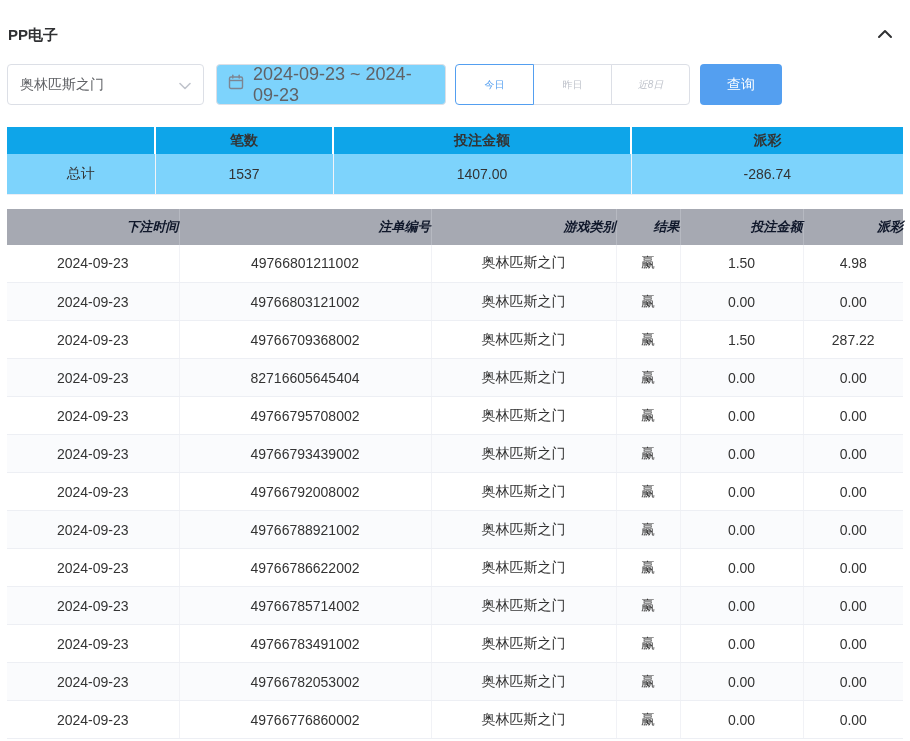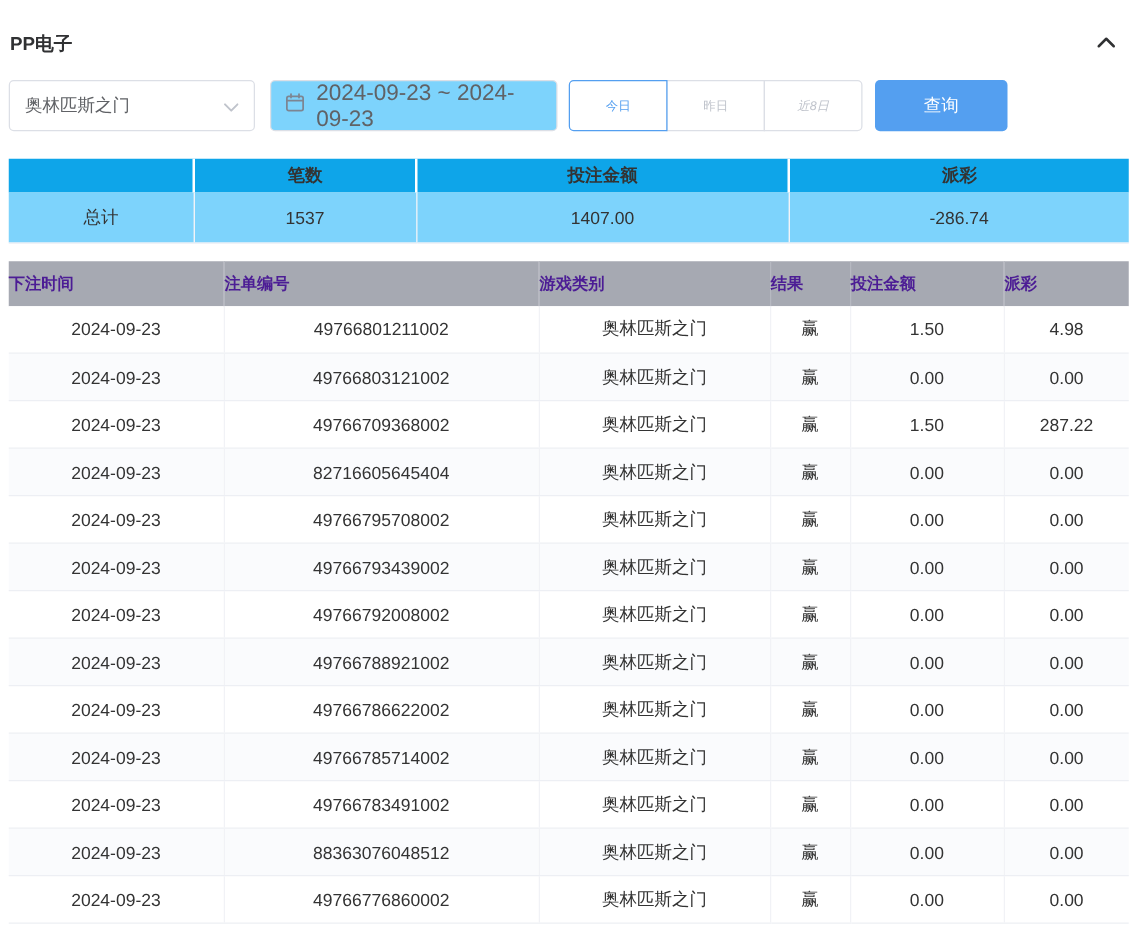--- a/index.html
+++ b/index.html
@@ -20,38 +20,38 @@
     color: #606266; font-size: 14px; background: #fff; cursor: pointer; }
   .date { width: 230px; height: 41px; border: 1px solid #dcdfe6; border-radius: 4px;
     display: flex; align-items: center; gap: 9px; padding: 0 11px; margin-left: 12px;
     color: #606266; font-size: 18px; cursor: pointer; background: #7dd3fc; }
   .qbtn { height: 41px; width: 79px; background: #fff; border: 1px solid #dcdfe6;
     font-size: 10px; color: #bfc3cb; cursor: pointer; position: relative; }
   .qbtn + .qbtn { margin-left: -1px; }
   .qbtn.first { margin-left: 9px; border-radius: 4px 0 0 4px; }
   .qbtn.last { border-radius: 0 4px 4px 0; font-style: italic; }
   .qbtn.active { color: #549ff0; border-color: #549ff0; z-index: 2; }
-  .search-btn { height: 41px; width: 106px; margin-left: 10px; background: #549ff0;
+  .search-btn { height: 41px; width: 82px; margin-left: 10px; background: #549ff0;
     color: #fff; border: none; border-radius: 4px; font-size: 14px; cursor: pointer; }
 
   
   table { border-collapse: collapse; table-layout: fixed; width: 896px; }
   .summary { margin-top: 22px; font-size: 14px; }
   .summary thead td { background: #0ea5e9; height: 27px; font-weight: bold; color: #333;
     text-align: center; border-left: 2px solid #fff; }
   .summary thead td:first-child { border-left: none; }
   .summary tbody td { height: 40px; text-align: center; color: #333; background: #7dd3fc;
     border-bottom: 1px solid #ebeef5; border-left: 1px solid #f2f3f7; }
   .summary tbody td:first-child { border-left: none; }
   .neg { color: #f56c6c; }
 
   
   .main { margin-top: 14px; font-size: 14px; }
-  .main thead td { background: #a6a9b2; color: #4c1d95; height: 36px; text-align: left;
-    font-size: 13px; font-weight: bold; border-left: 1px solid #b6b9c1; }
+  .main thead td { background: #a6a9b2; color: #0f172a; height: 36px; text-align: right;
+    font-size: 13px; font-weight: bold; border-left: 1px solid #b6b9c1; font-style: italic; }
   .main thead td:first-child { border-left: none; }
   .main tbody td { height: 38px; text-align: center; color: #333;
     border-bottom: 1px solid #edeff4; border-left: 1px solid #f1f2f6; }
   .main tbody td:first-child { border-left: none; }
   .main tbody tr:nth-child(even) td { background: #fafbfd; }
   .main tbody tr:nth-child(odd) td { background: #fff; }
 </style>
 </head>
 <body>
 
@@ -225,21 +225,21 @@
         <tr>
           <td>2024-09-23</td>
           <td>49766783491002</td>
           <td>奥林匹斯之门</td>
           <td>赢</td>
           <td>0.00</td>
           <td>0.00</td>
         </tr>
         <tr>
           <td>2024-09-23</td>
-          <td>88363076048512</td>
+          <td>49766782053002</td>
           <td>奥林匹斯之门</td>
           <td>赢</td>
           <td>0.00</td>
           <td>0.00</td>
         </tr>
         <tr>
           <td>2024-09-23</td>
           <td>49766776860002</td>
           <td>奥林匹斯之门</td>
           <td>赢</td>

